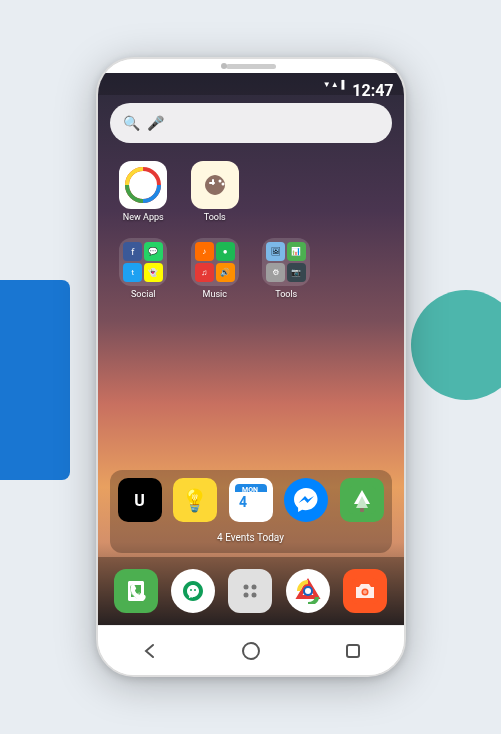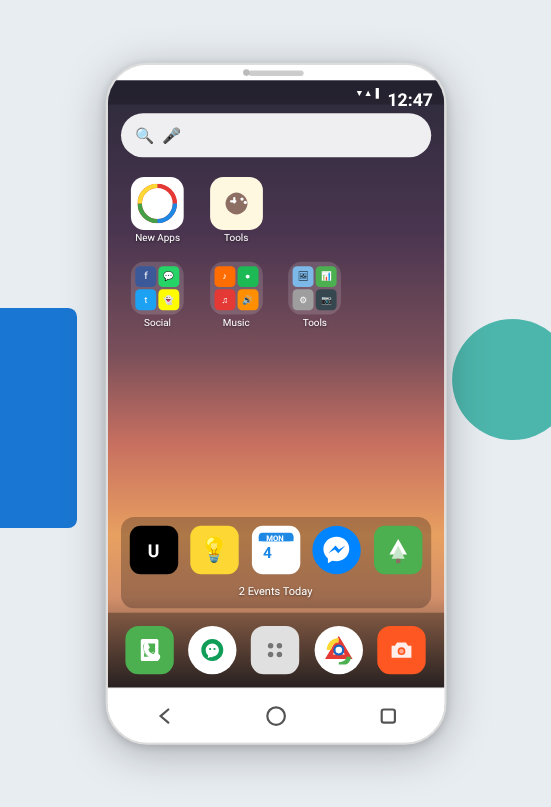--- a/index.html
+++ b/index.html
@@ -423,21 +423,21 @@
             <svg width="28" height="28" viewBox="0 0 28 28">
               <rect width="28" height="28" rx="5" fill="#4caf50"></rect>
               <polygon points="14,4 22,18 6,18" fill="#fff"></polygon>
               <polygon points="14,10 20,22 8,22" fill="#c8e6c9"></polygon>
               <rect x="12" y="22" width="4" height="4" rx="1" fill="#8d6e63"></rect>
             </svg>
           </div>
         </div>
       </div>
       <div style="text-align:center; margin-top:4px;">
-        <span class="app-label" style="font-size:10px;">2 Events Today</span>
+        <span class="app-label" style="font-size:10px;">4 Events Today</span>
       </div>
     </div>
 
     <div class="dock">
 
       <div class="dock-app" style="background:#4caf50;">
         <svg width="26" height="26" viewBox="0 0 26 26">
           <path d="M6.5 3C5.7 3 5 3.7 5 4.5v17c0 .8.7 1.5 1.5 1.5h13c.8 0 1.5-.7 1.5-1.5v-17C21 3.7 20.3 3 19.5 3h-13zM8 7h10v12H8V7z" fill="#fff"></path>
           <path d="M7 9 C7 8 9 6 10 7 L11.5 10 C11.7 10.5 11.5 11 11 11.3 L10.5 11.5 C10.5 11.5 10.5 13 12 14.5 C13.5 16 15 16 15 16 L15.2 15.5 C15.5 15 16 14.8 16.5 15 L19.5 16.5 C20.5 17 20.5 19 20 20 C19 21 17 22 15.5 21 C13 20 8 17 7.5 13 C7 10 7 9 7 9 Z" fill="#4caf50" stroke="#fff" stroke-width="0.5"></path>
           <path d="M8 8 C8 7 10 5.5 11.2 6.5 L13 10 C13.3 10.7 13 11.3 12.4 11.7 L12 12 C12 12 12 13.8 13.5 15.2 C15 16.6 17 16.5 17 16.5 L17.2 16 C17.6 15.4 18.3 15.1 19 15.4 L22 17.2 C23 17.8 22.8 20 22 21 C21 22.5 19 23.5 17 22.5 C14 21 9 17 8 13 C7.5 10.5 8 8 8 8Z" fill="#fff"></path>

